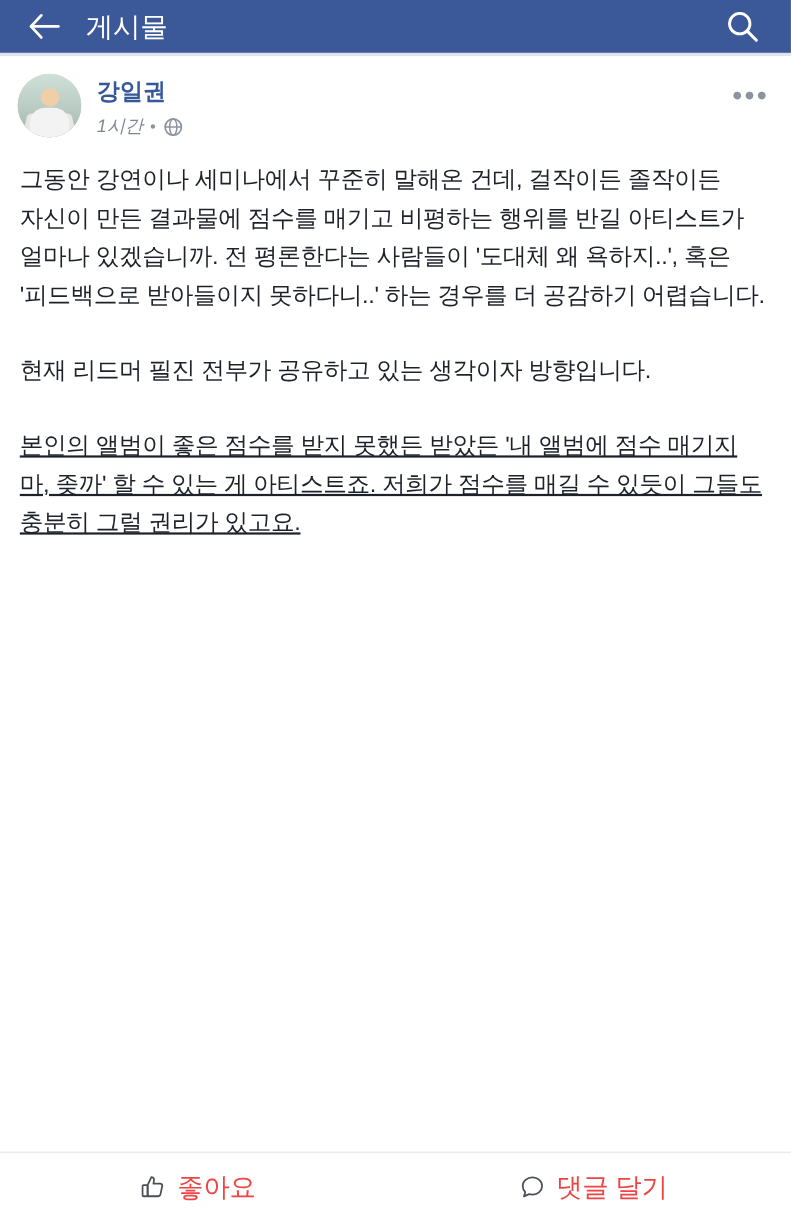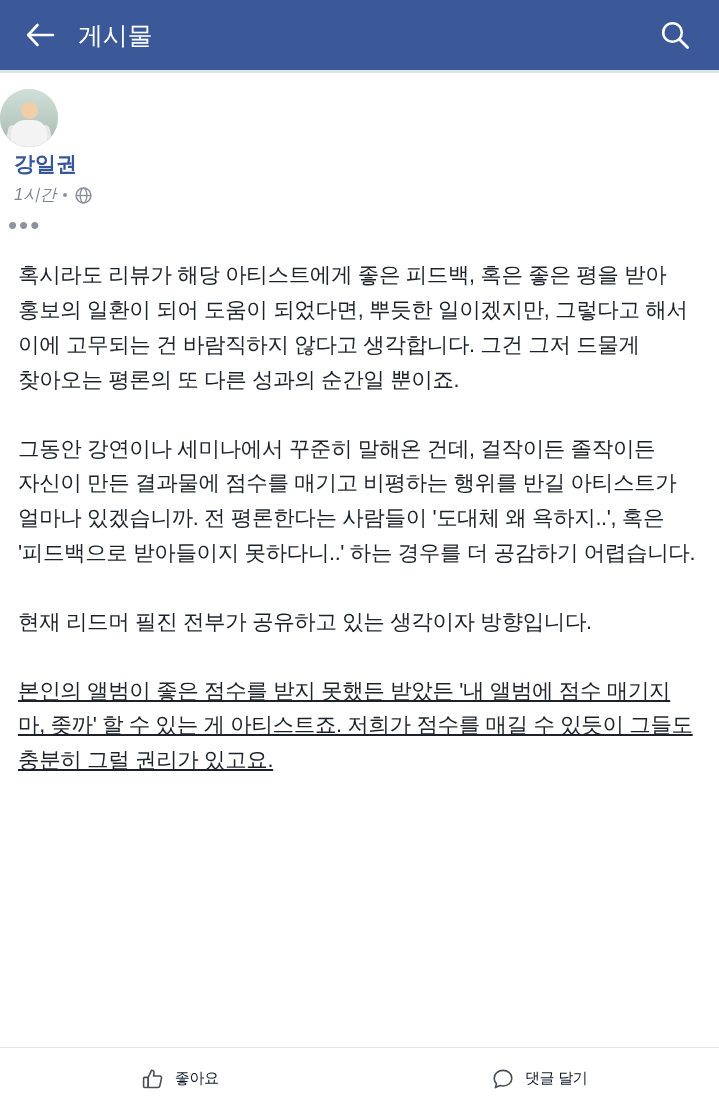--- a/index.html
+++ b/index.html
@@ -6,21 +6,21 @@
   html, body {
     width: 719px;
     height: 1109px;
     background: #ffffff;
     font-family: "Liberation Sans", "DejaVu Sans", sans-serif;
     overflow: hidden;
   }
 
   
   .appbar {
-    height: 70px;
+    height: 48px;
     background: #3b5998;
     display: flex;
     align-items: center;
     padding: 0 18px;
     position: relative;
   }
   .appbar .back-btn {
     width: 44px;
     height: 44px;
     display: flex;
@@ -49,22 +49,21 @@
   .divider-under-bar {
     height: 3px;
     background: #dfe3ea;
     width: 100%;
   }
 
   
   .post-header {
     display: flex;
     align-items: flex-start;
-    padding: 16px 18px 6px 0;
-    flex-direction: column;
+    padding: 16px 18px 6px 16px;
   }
   .avatar {
     width: 58px;
     height: 58px;
     border-radius: 50%;
     overflow: hidden;
     flex: 0 0 auto;
     background: #cfd8d4;
     position: relative;
   }
@@ -162,22 +161,22 @@
   .action {
     flex: 1 1 0;
     display: flex;
     align-items: center;
     justify-content: center;
     gap: 10px;
     cursor: pointer;
     height: 100%;
   }
   .action .label {
-    font-size: 15px;
-    color: #0f172a;
+    font-size: 24px;
+    color: #ef4444;
     letter-spacing: -0.3px;
   }
   .icon-svg { display: block; }
 </style>
 </head>
 <body>
 
 <div class="appbar">
   <div class="back-btn">
     <span>
@@ -221,21 +220,20 @@
           <path d="M1.3 8.5 H15.7" stroke="#8d939e" stroke-width="1.4"></path>
         </svg>
       </span>
     </div>
   </div>
 
   <div class="more-btn">•••</div>
 </div>
 
 <div class="post-body">
-  <p>혹시라도 리뷰가 해당 아티스트에게 좋은 피드백, 혹은 좋은 평을 받아 홍보의 일환이 되어 도움이 되었다면, 뿌듯한 일이겠지만, 그렇다고 해서 이에 고무되는 건 바람직하지 않다고 생각합니다. 그건 그저 드물게 찾아오는 평론의 또 다른 성과의 순간일 뿐이죠.</p>
   <p>그동안 강연이나 세미나에서 꾸준히 말해온 건데, 걸작이든 졸작이든 자신이 만든 결과물에 점수를 매기고 비평하는 행위를 반길 아티스트가 얼마나 있겠습니까. 전 평론한다는 사람들이 '도대체 왜 욕하지..', 혹은 '피드백으로 받아들이지 못하다니..' 하는 경우를 더 공감하기 어렵습니다.</p>
   <p>현재 리드머 필진 전부가 공유하고 있는 생각이자 방향입니다.</p>
   <p>본인의 앨범이 좋은 점수를 받지 못했든 받았든 '내 앨범에 점수 매기지 마, 좆까' 할 수 있는 게 아티스트죠. 저희가 점수를 매길 수 있듯이 그들도 충분히 그럴 권리가 있고요.</p>
 </div>
 
 <div class="action-bar">
   <div class="action">
     <span>
       <svg class="icon-svg" width="24" height="24" viewBox="0 0 24 24" aria-hidden="true">
         <path d="M7.2 10.4 L10.6 3.2 C12.3 3.2 13.2 4.3 13.0 6.0 L12.5 9.0 H18.6 C20.0 9.0 20.8 10.0 20.5 11.2 L18.9 18.6 C18.7 19.8 17.9 20.5 16.7 20.5 H7.2 Z" fill="none" stroke="#4b4f56" stroke-width="1.6" stroke-linejoin="round"></path>

